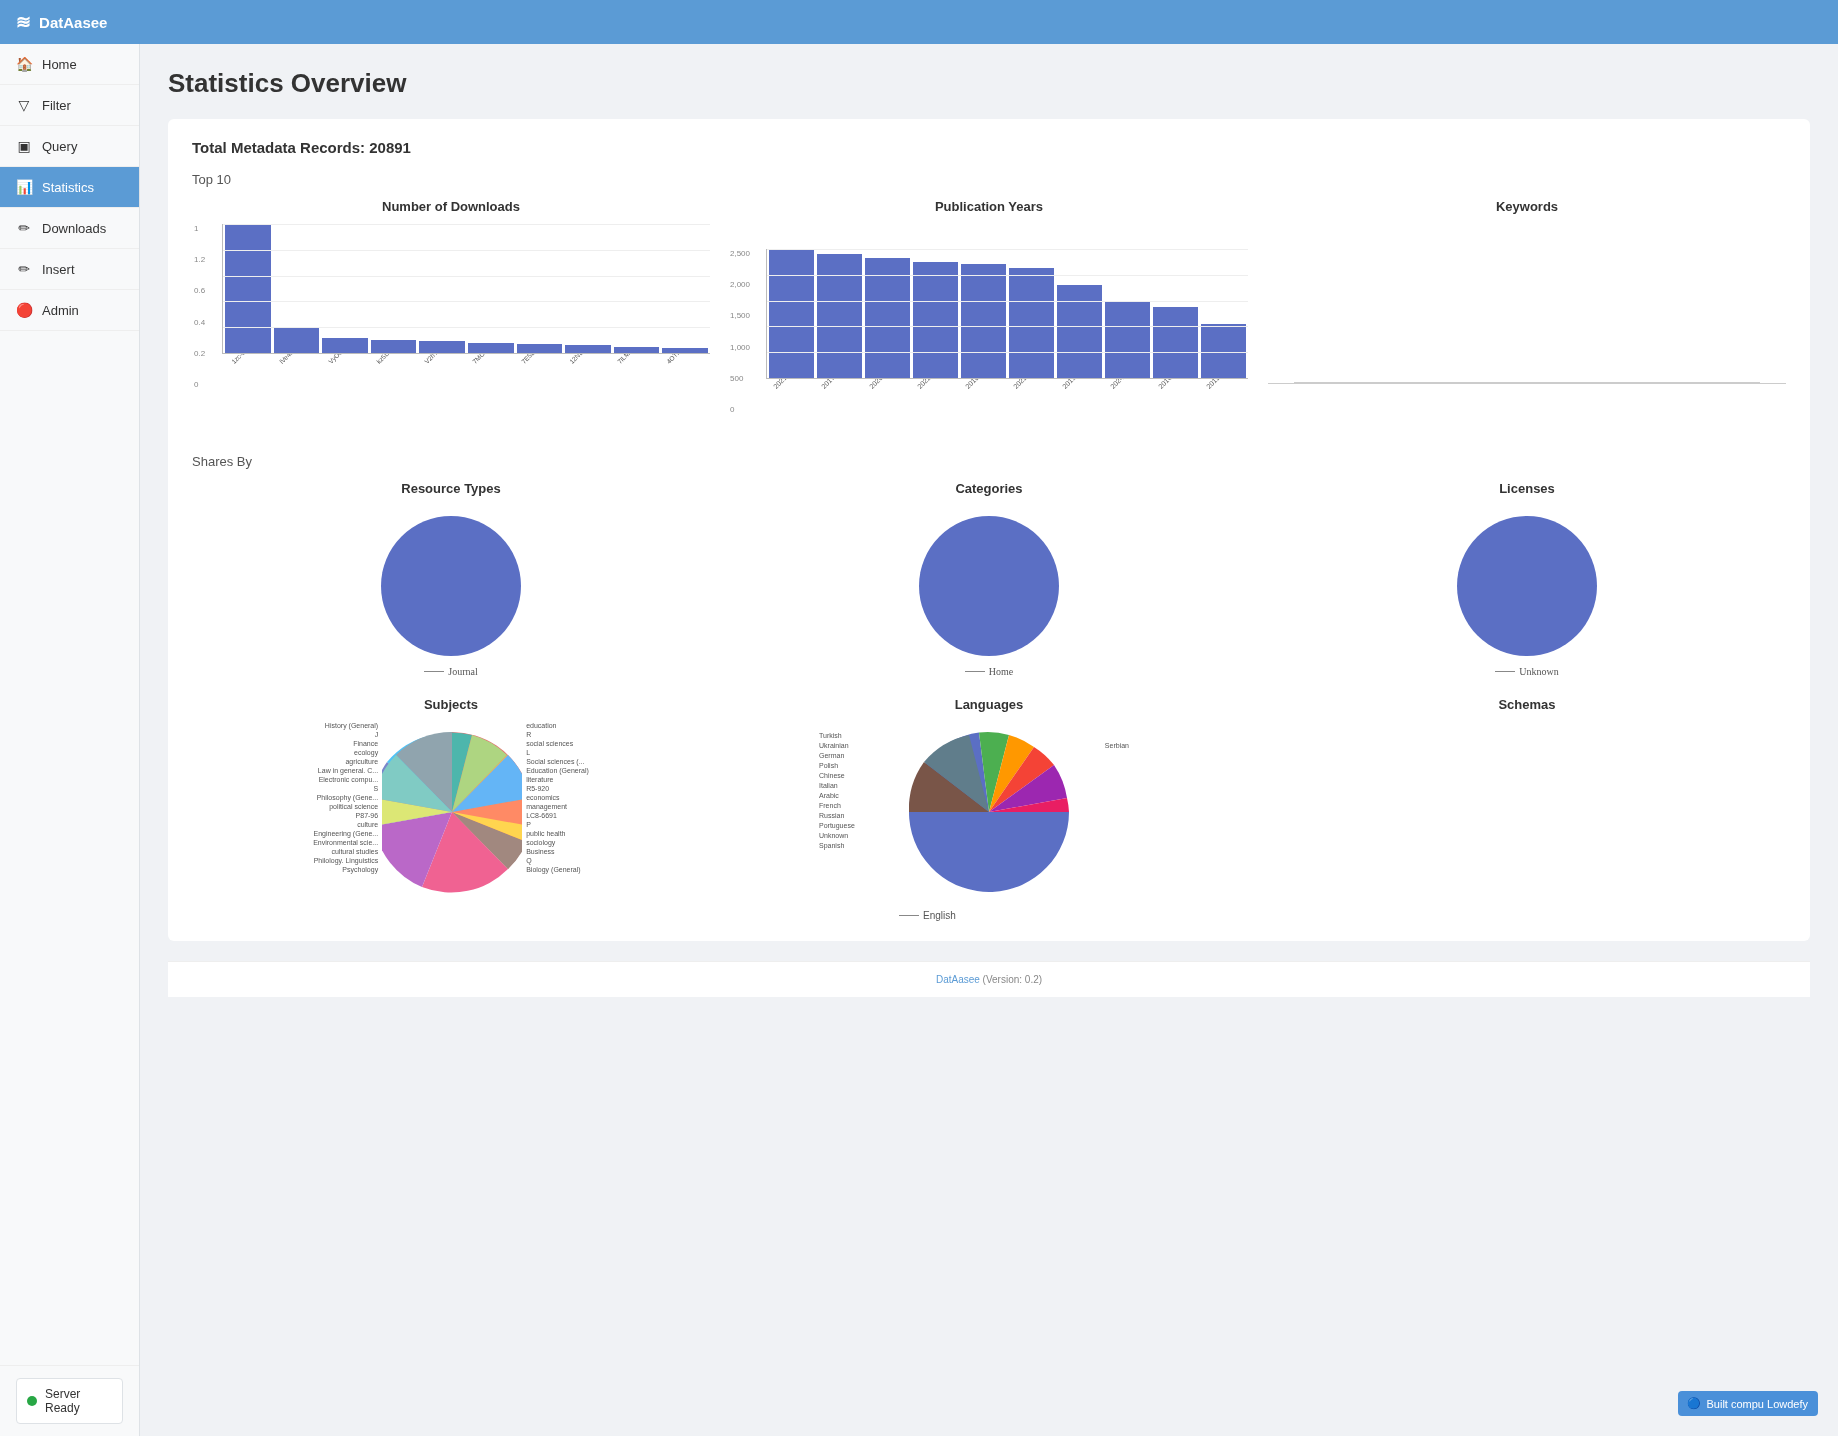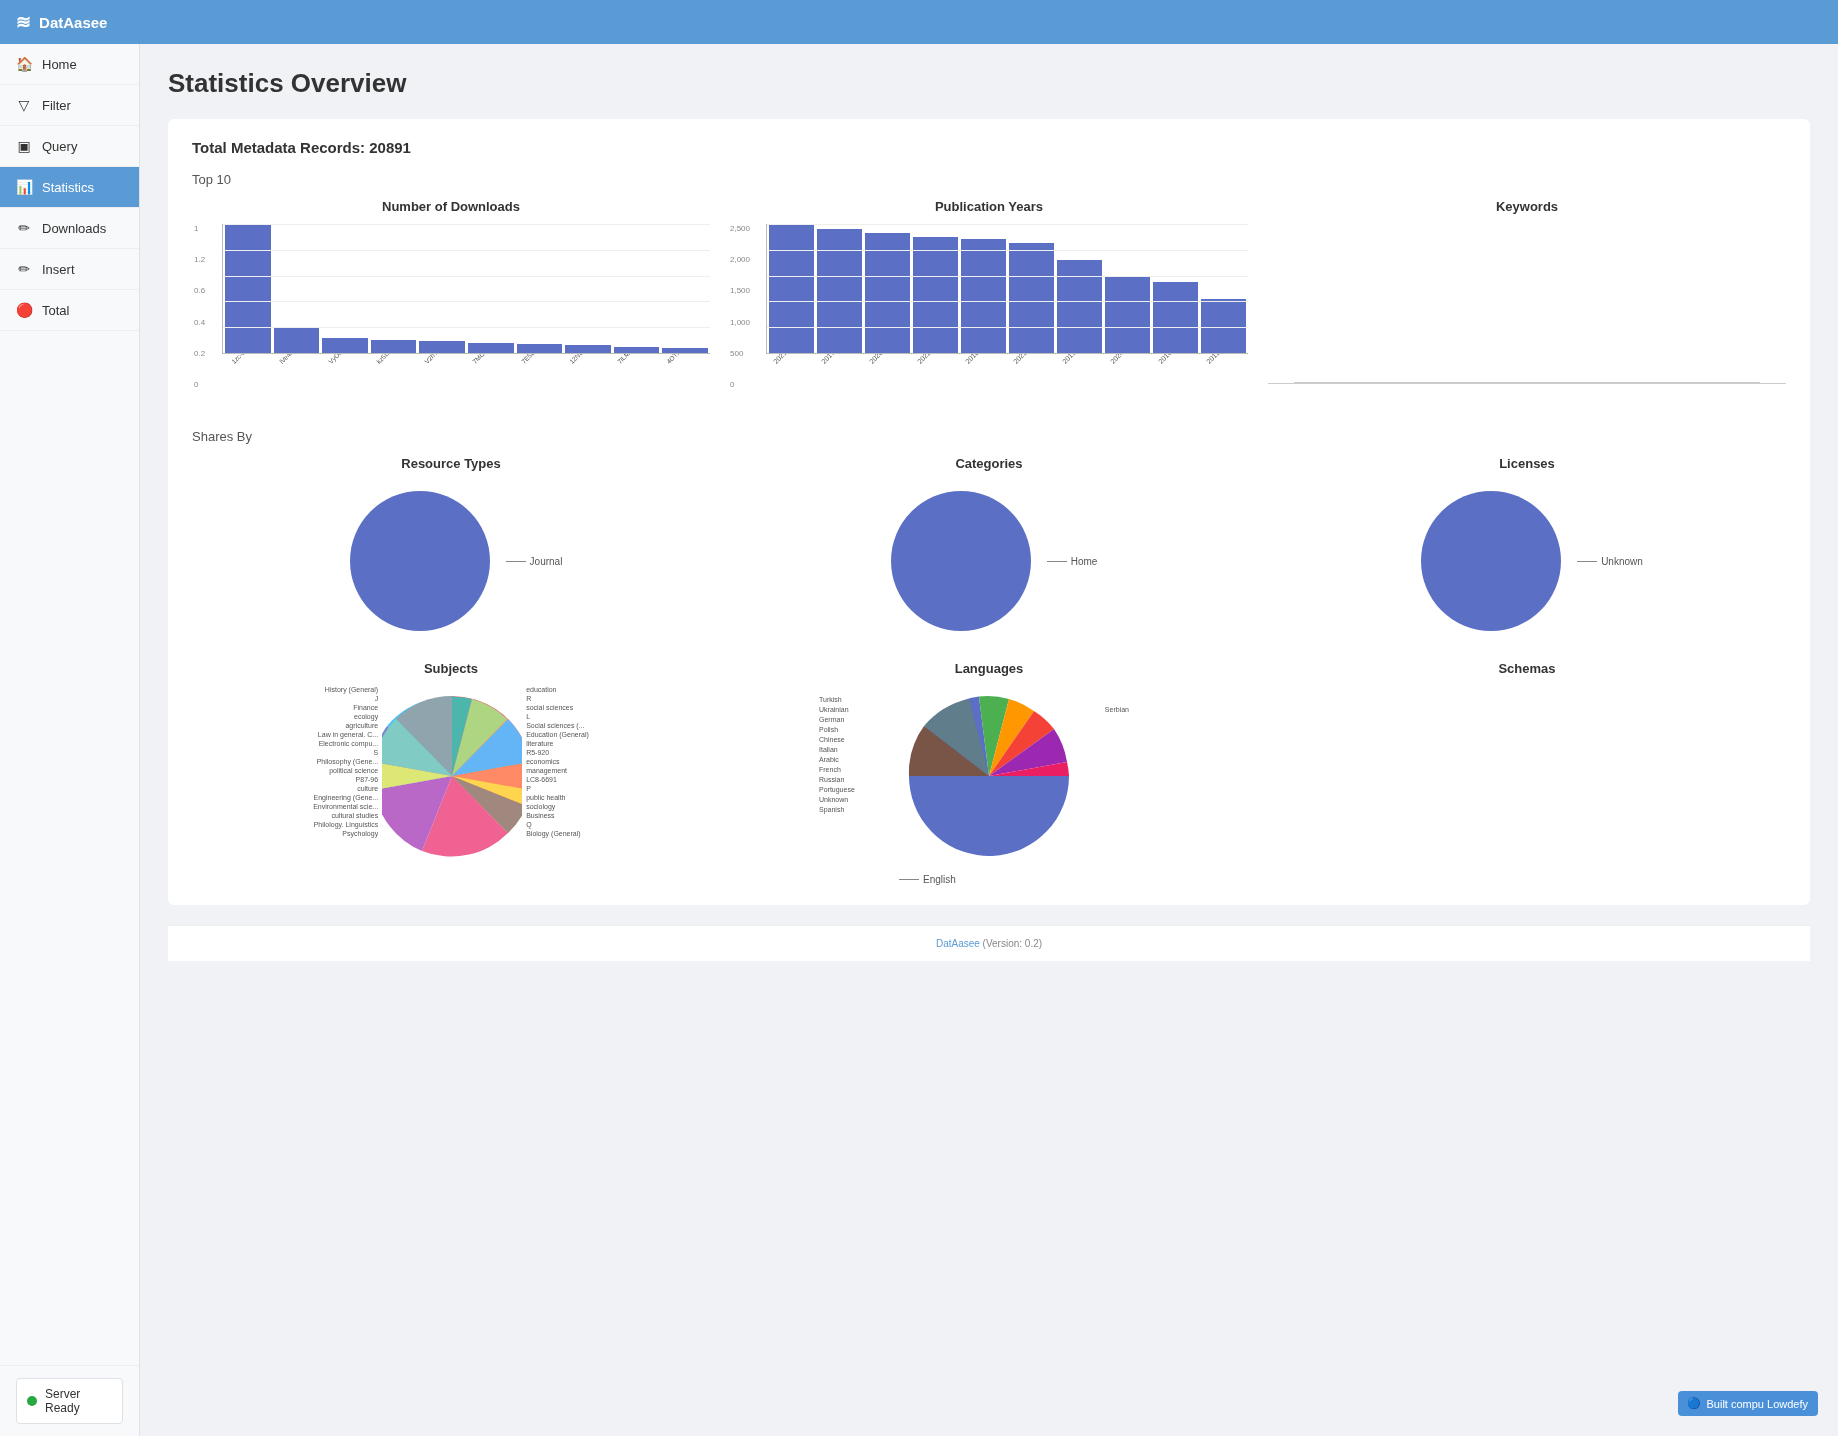--- a/index.html
+++ b/index.html
@@ -128,23 +128,23 @@
       font-size: 13px;
       font-weight: bold;
       color: #333;
       margin-bottom: 10px;
       text-align: center;
     }
 
     
     .pie-wrap {
       display: flex;
-      flex-direction: row;
-      align-items: center;
-      gap: 6px;
+      flex-direction: column;
+      align-items: center;
+      font-family: Liberation Serif, serif;
     }
     .shares-row {
       display: grid;
       grid-template-columns: 1fr 1fr 1fr;
       gap: 20px;
     }
 
     
     .footer {
       text-align: center;
@@ -218,21 +218,21 @@
       <div class="sidebar-item">
         <span class="sidebar-icon">✏</span>
         <span>Downloads</span>
       </div>
       <div class="sidebar-item">
         <span class="sidebar-icon">✏</span>
         <span>Insert</span>
       </div>
       <div class="sidebar-item">
         <span class="sidebar-icon">🔴</span>
-        <span>Total</span>
+        <span>Admin</span>
       </div>
     </nav>
     <div class="sidebar-status">
       <div class="status-badge">
         <div class="status-dot"></div>
         <span>Server Ready</span>
       </div>
     </div>
   </aside>
 
@@ -286,21 +286,21 @@
               <div style="flex:1;font-size:6.5px;color:#555;transform:rotate(-45deg);transform-origin:top left;white-space:nowrap;margin-left:2px;margin-top:4px;">7E5DO2GZOA</div>
               <div style="flex:1;font-size:6.5px;color:#555;transform:rotate(-45deg);transform-origin:top left;white-space:nowrap;margin-left:2px;margin-top:4px;">12NDERMkDE</div>
               <div style="flex:1;font-size:6.5px;color:#555;transform:rotate(-45deg);transform-origin:top left;white-space:nowrap;margin-left:2px;margin-top:4px;">7lLMfjMkT15</div>
               <div style="flex:1;font-size:6.5px;color:#555;transform:rotate(-45deg);transform-origin:top left;white-space:nowrap;margin-left:2px;margin-top:4px;">4OTkMkT15</div>
             </div>
           </div>
         </div>
 
         <div class="chart-container">
           <div class="chart-title">Publication Years</div>
-          <div style="width:100%; position:relative; padding-left:36px;">
+          <div style="width:100%; position:relative; padding-left:36px;margin-top:25px;">
             <div style="position:absolute;left:0;top:0;bottom:20px;display:flex;flex-direction:column;justify-content:space-between;font-size:8px;color:#888;">
               <span>2,500</span>
                 <span>2,000</span>
                 <span>1,500</span>
                 <span>1,000</span>
                 <span>500</span>
                 <span>0</span>
             </div>
             <div style="position:relative;border-left:1px solid #bbb;border-bottom:1px solid #bbb;height:130px;display:flex;align-items:flex-end;padding:0 2px;gap:3px;">
               <div style="position:absolute;top:0;left:0;right:0;bottom:0;pointer-events:none;">

